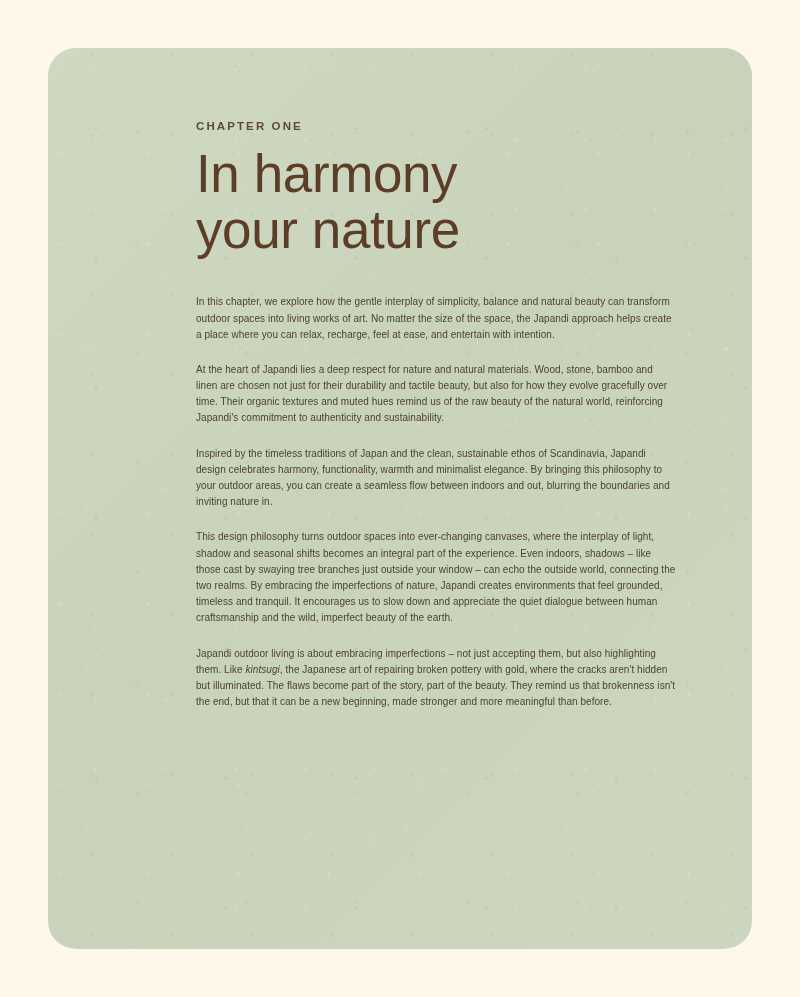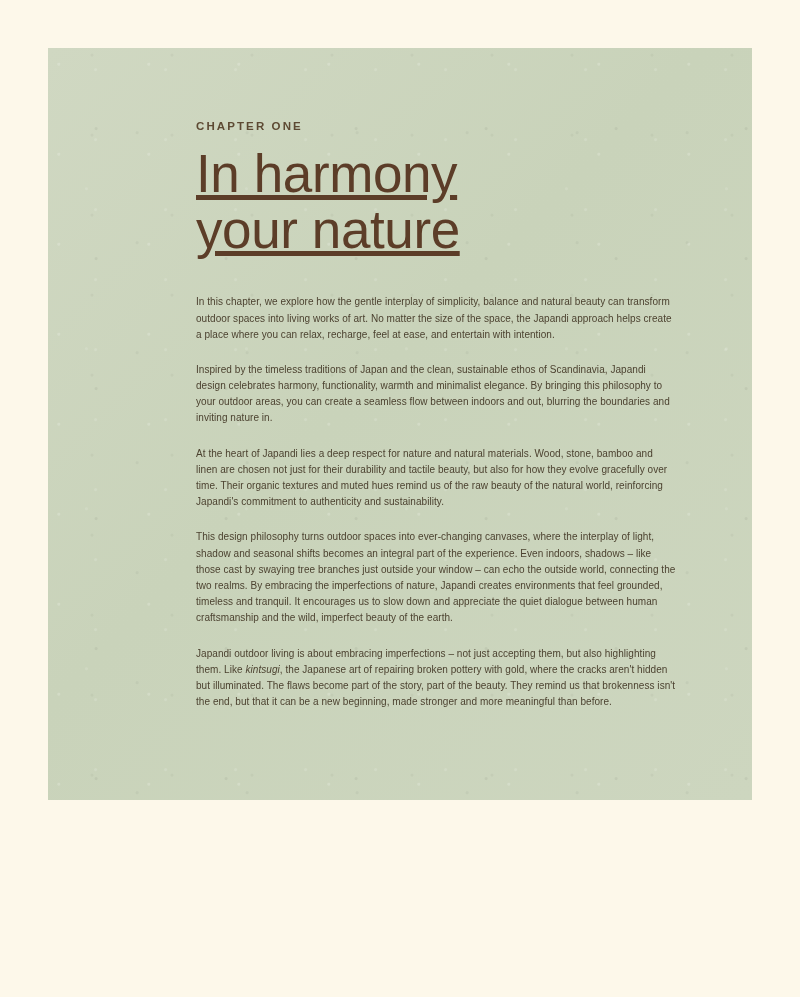--- a/index.html
+++ b/index.html
@@ -11,31 +11,32 @@
     height: 997px;
     background: #fdf8ea;
     font-family: "Liberation Sans", sans-serif;
     overflow: hidden;
   }
   .page {
     position: absolute;
     left: 48px;
     top: 48px;
     width: 704px;
-    height: 752px;
+    height: 901px;
     background: #ccd5be;
     background-image:
       radial-gradient(circle at 12% 18%, rgba(255,255,255,0.18) 0 1px, rgba(0,0,0,0) 2px),
       radial-gradient(circle at 37% 62%, rgba(0,0,0,0.05) 0 1px, rgba(0,0,0,0) 2px),
       radial-gradient(circle at 68% 31%, rgba(255,255,255,0.14) 0 1px, rgba(0,0,0,0) 2px),
       radial-gradient(circle at 81% 77%, rgba(0,0,0,0.04) 0 1px, rgba(0,0,0,0) 2px),
       radial-gradient(circle at 24% 88%, rgba(255,255,255,0.12) 0 1px, rgba(0,0,0,0) 2px),
       radial-gradient(circle at 55% 9%, rgba(0,0,0,0.035) 0 1px, rgba(0,0,0,0) 2px),
       linear-gradient(135deg, #d0d8c2 0%, #c9d3ba 45%, #cdd6bf 100%);
     background-size: 90px 90px, 130px 130px, 70px 70px, 110px 110px, 160px 160px, 80px 80px, 100% 100%;
+    border-radius: 28px;
   }
   .content {
     position: absolute;
     left: 148px;
     top: 72px;
     width: 480px;
   }
   .eyebrow {
     font-size: 11.5px;
     letter-spacing: 2.1px;
@@ -44,21 +45,20 @@
     text-transform: uppercase;
     margin: 0 0 14px 0;
   }
   .title {
     font-size: 53px;
     line-height: 1.06;
     font-weight: 400;
     color: #5c3d28;
     margin: 0 0 36px 0;
     letter-spacing: -0.4px;
-    text-decoration: underline;
   }
   .title .line {
     display: block;
   }
   .body p {
     font-size: 10px;
     line-height: 1.62;
     color: #4c4230;
     margin: 0 0 19px 0;
     letter-spacing: 0.05px;
@@ -79,20 +79,20 @@
 
     <p class="eyebrow">CHAPTER ONE</p>
 
     <h1 class="title">
       <span class="line">In harmony</span>
       <span class="line">your nature</span>
     </h1>
 
     <div class="body">
       <p>In this chapter, we explore how the gentle interplay of simplicity, balance and natural beauty can transform outdoor spaces into living works of art. No matter the size of the space, the Japandi approach helps create a place where you can relax, recharge, feel at ease, and entertain with intention.</p>
+      <p>At the heart of Japandi lies a deep respect for nature and natural materials. Wood, stone, bamboo and linen are chosen not just for their durability and tactile beauty, but also for how they evolve gracefully over time. Their organic textures and muted hues remind us of the raw beauty of the natural world, reinforcing Japandi's commitment to authenticity and sustainability.</p>
       <p>Inspired by the timeless traditions of Japan and the clean, sustainable ethos of Scandinavia, Japandi design celebrates harmony, functionality, warmth and minimalist elegance. By bringing this philosophy to your outdoor areas, you can create a seamless flow between indoors and out, blurring the boundaries and inviting nature in.</p>
-      <p>At the heart of Japandi lies a deep respect for nature and natural materials. Wood, stone, bamboo and linen are chosen not just for their durability and tactile beauty, but also for how they evolve gracefully over time. Their organic textures and muted hues remind us of the raw beauty of the natural world, reinforcing Japandi's commitment to authenticity and sustainability.</p>
       <p>This design philosophy turns outdoor spaces into ever-changing canvases, where the interplay of light, shadow and seasonal shifts becomes an integral part of the experience. Even indoors, shadows – like those cast by swaying tree branches just outside your window – can echo the outside world, connecting the two realms. By embracing the imperfections of nature, Japandi creates environments that feel grounded, timeless and tranquil. It encourages us to slow down and appreciate the quiet dialogue between human craftsmanship and the wild, imperfect beauty of the earth.</p>
       <p><span>Japandi outdoor living is about embracing imperfections – not just accepting them, but also highlighting them. Like </span><em>kintsugi</em><span>, the Japanese art of repairing broken pottery with gold, where the cracks aren't hidden but illuminated. The flaws become part of the story, part of the beauty. They remind us that brokenness isn't the end, but that it can be a new beginning, made stronger and more meaningful than before.</span></p>
     </div>
 
   </div>
 </div>
 
 </body></html>

